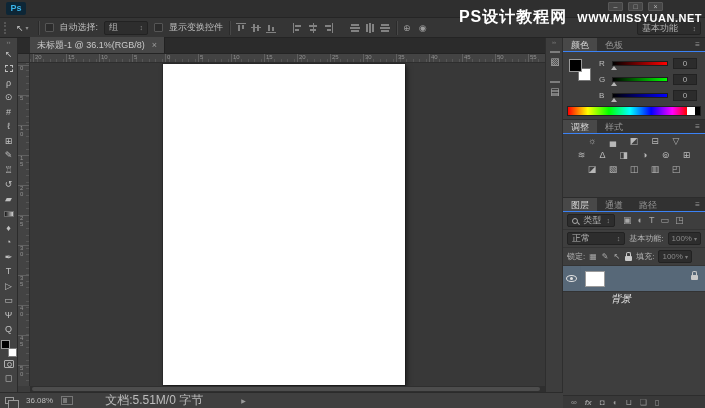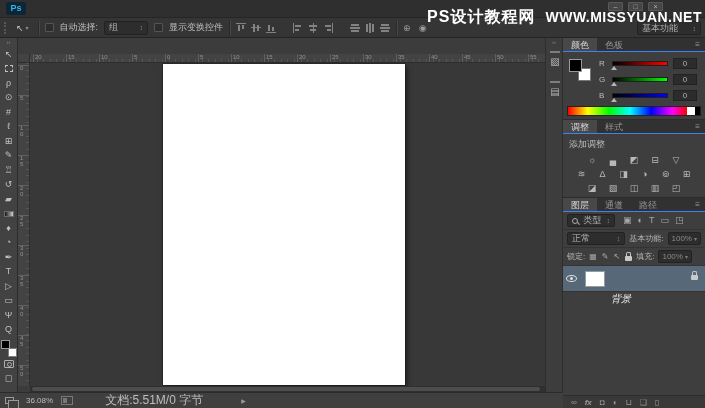--- a/index.html
+++ b/index.html
@@ -14,21 +14,21 @@
             font-weight:bold; font-size:9px; line-height:13px; text-align:center; border-radius:2px; }
   .menu-items { display:flex; height:18px; align-items:center; }
   .menu-item { padding:0 8px; line-height:18px; color:#c8c8c8; cursor:default; }
   .winctrl { position:absolute; right:42px; top:2px; display:flex; gap:5px; }
   .wbtn { width:15px; height:9px; background:#464646; border:1px solid #585858; color:#b5b5b5;
           font-size:7px; line-height:7px; text-align:center; border-radius:1px; }
 
   
   .watermark-top { position:absolute; right:3px; top:7px; z-index:40; display:flex; gap:10px; align-items:baseline; }
   .wm1 { font-size:16px; font-weight:bold; color:#ffffff; letter-spacing:1px; }
-  .wm2 { font-size:14px;  font-weight:bold; color:#ffffff; letter-spacing:.5px; }
+  .wm2 { font-size:11px;  font-weight:bold; color:#ffffff; letter-spacing:.5px; }
 
   
   .optionsbar { position:absolute; left:0; top:18px; width:705px; height:20px; background:#353535;
                 border-bottom:1px solid #242424; display:flex; align-items:center; gap:6px; padding:0 4px; }
   .grip { width:3px; height:12px; border-left:2px dotted #565656; }
   .toolbtn { display:flex; align-items:center; gap:2px; padding:0 3px; height:16px; }
   .toolbtn .g { font-size:9px; color:#c2c2c2; }
   .caret { font-size:6px; color:#8d8d8d; }
   .osep { width:1px; height:14px; background:#2a2a2a; box-shadow:1px 0 0 #484848; }
   .cb { width:9px; height:9px; background:#2c2c2c; border:1px solid #555; border-radius:1px; }
@@ -232,20 +232,26 @@
     <span class="exic">
         <span>⊕</span>
         <span>◉</span>
       </span>
     <span class="sel ws-sel">
       <span>基本功能</span>
       <span class="ud">↕</span>
     </span>
   </div>
 
+  <div class="tabstrip">
+    <div class="doctab">
+      <span>未标题-1 @ 36.1%(RGB/8)</span>
+      <span class="tclose">×</span>
+    </div>
+  </div>
 
   <div class="toolbar">
     <div class="tb-head">››</div>
     <div class="tools">
         <div class="tool">
           <span class="tglyph">↖</span>
         </div>
         <div class="tool">
           <span class="mq"></span>
         </div>
@@ -402,21 +408,20 @@
       </div>
       <div class="spectrum"></div>
     </div>
 
     <div class="panel p-adjust">
       <div class="ptabs">
           <span class="ptab active">调整</span>
           <span class="ptab">样式</span>
           <span class="pmenu">≡</span>
         </div>
-      <div class="adj-head">添加调整</div>
       <div class="adj-grid">
           <div class="adj-row">
             <span class="adj">☼</span>
             <span class="adj">▄</span>
             <span class="adj">◩</span>
             <span class="adj">⊟</span>
             <span class="adj">▽</span>
           </div>
           <div class="adj-row">
             <span class="adj">≋</span>

